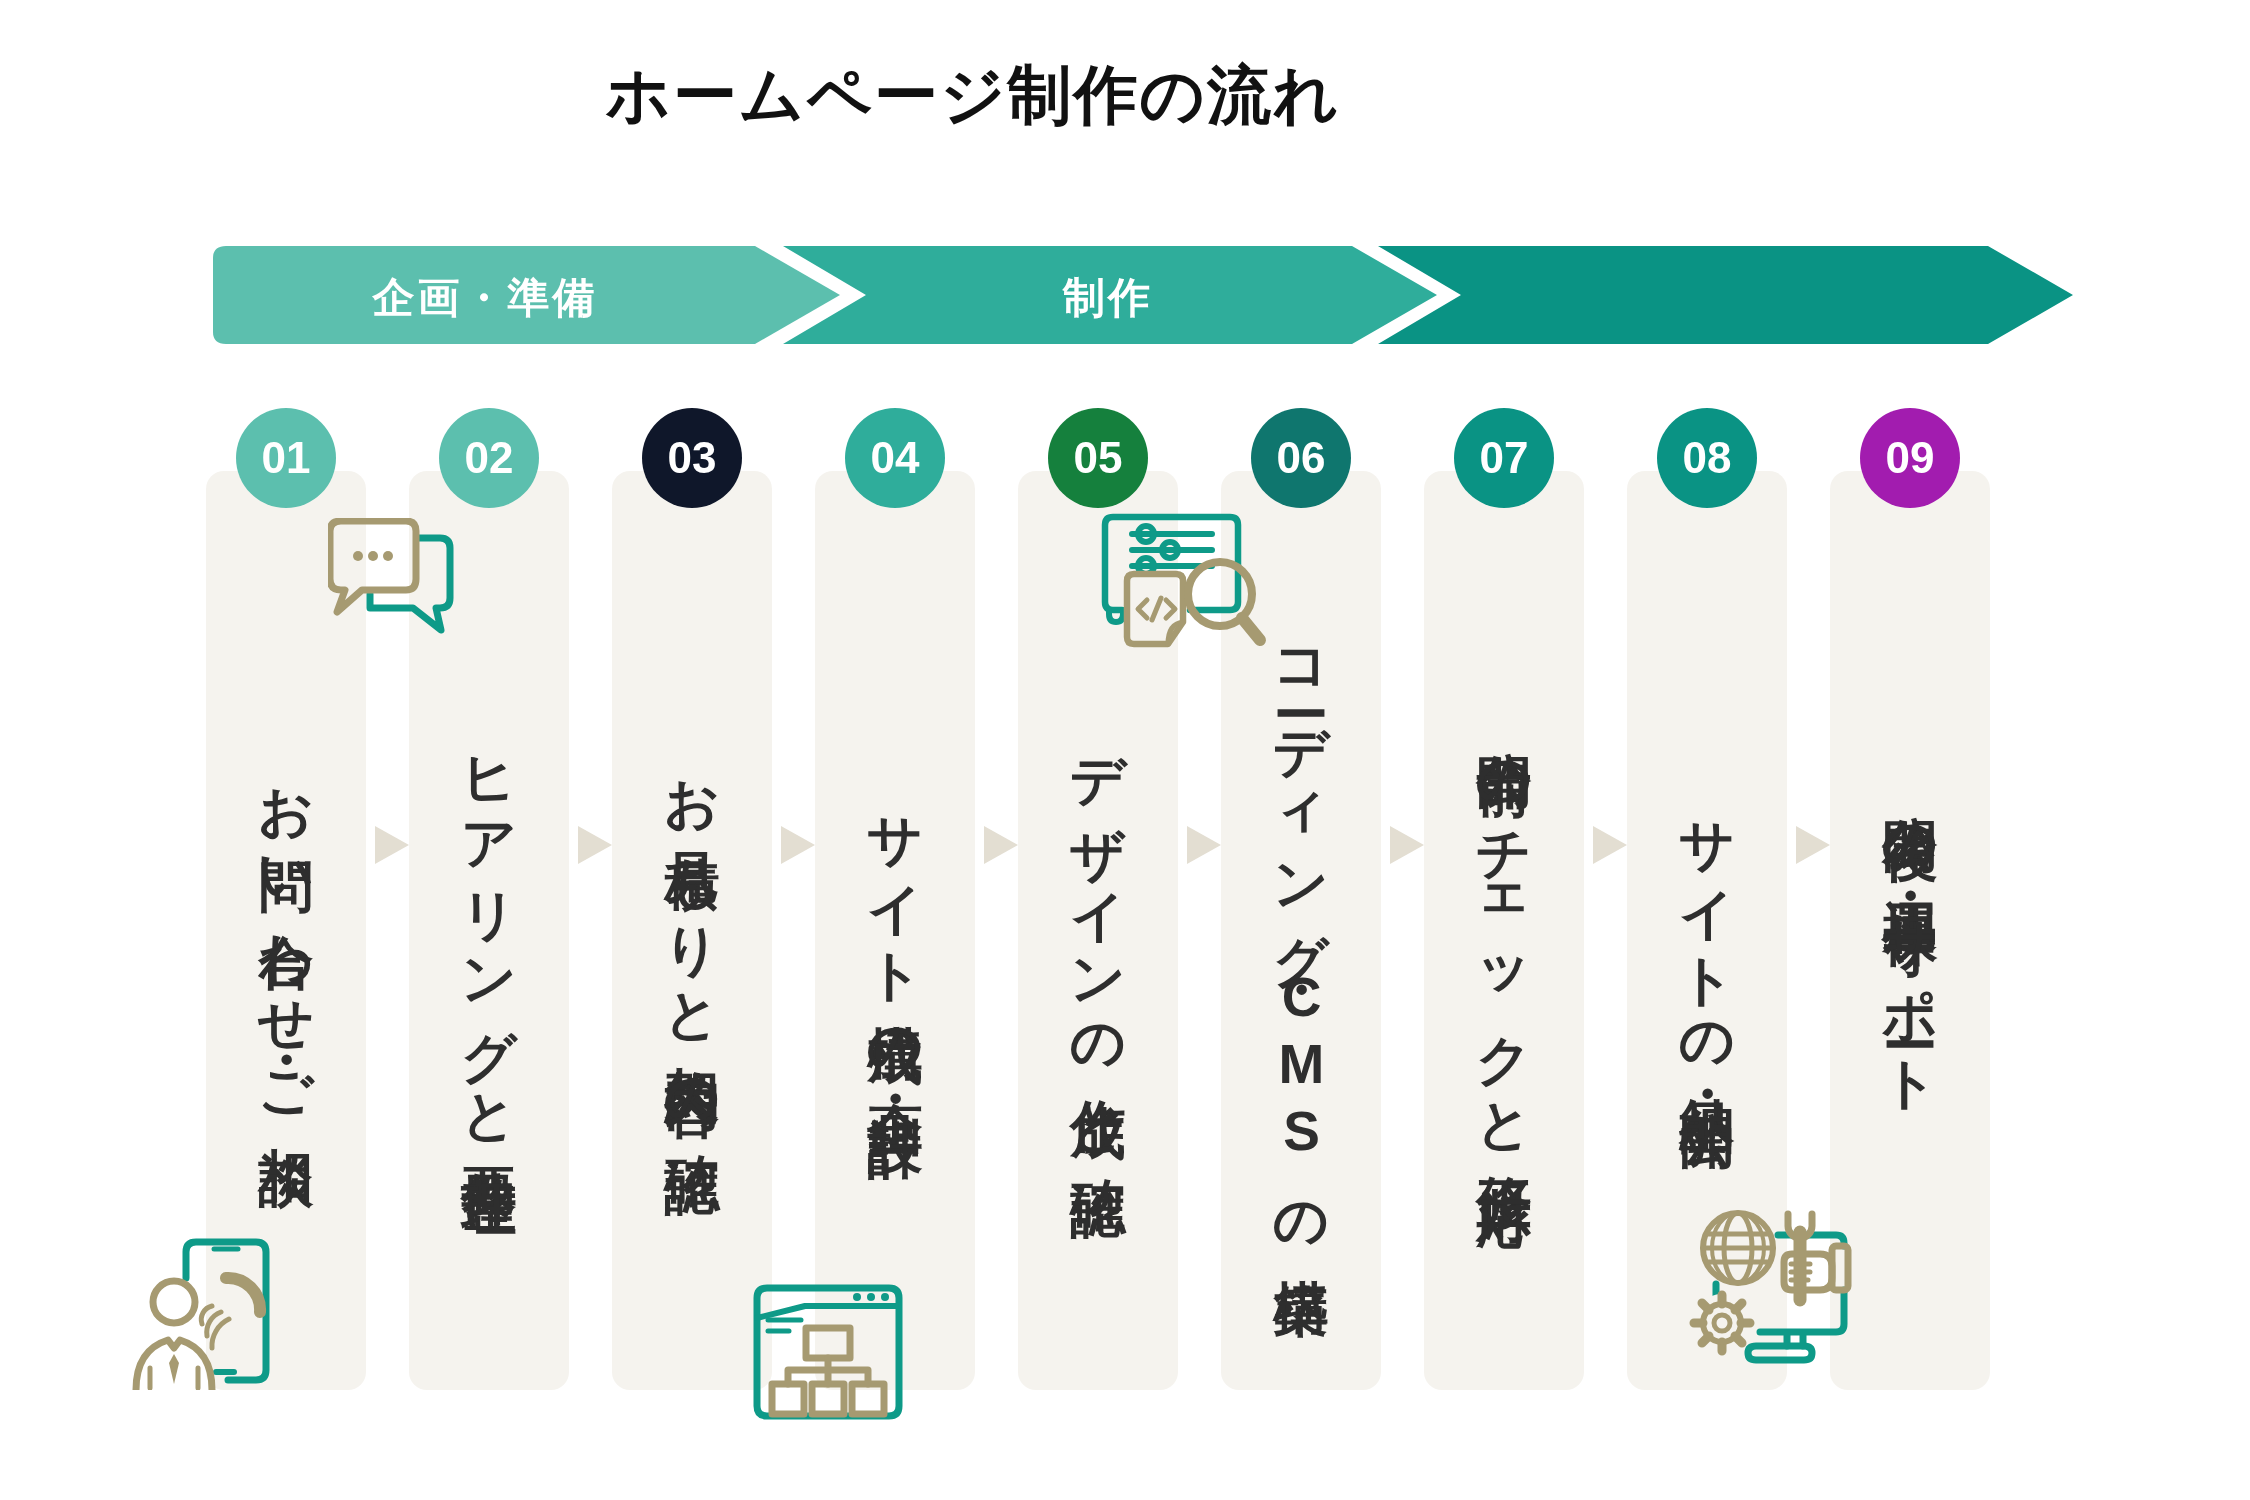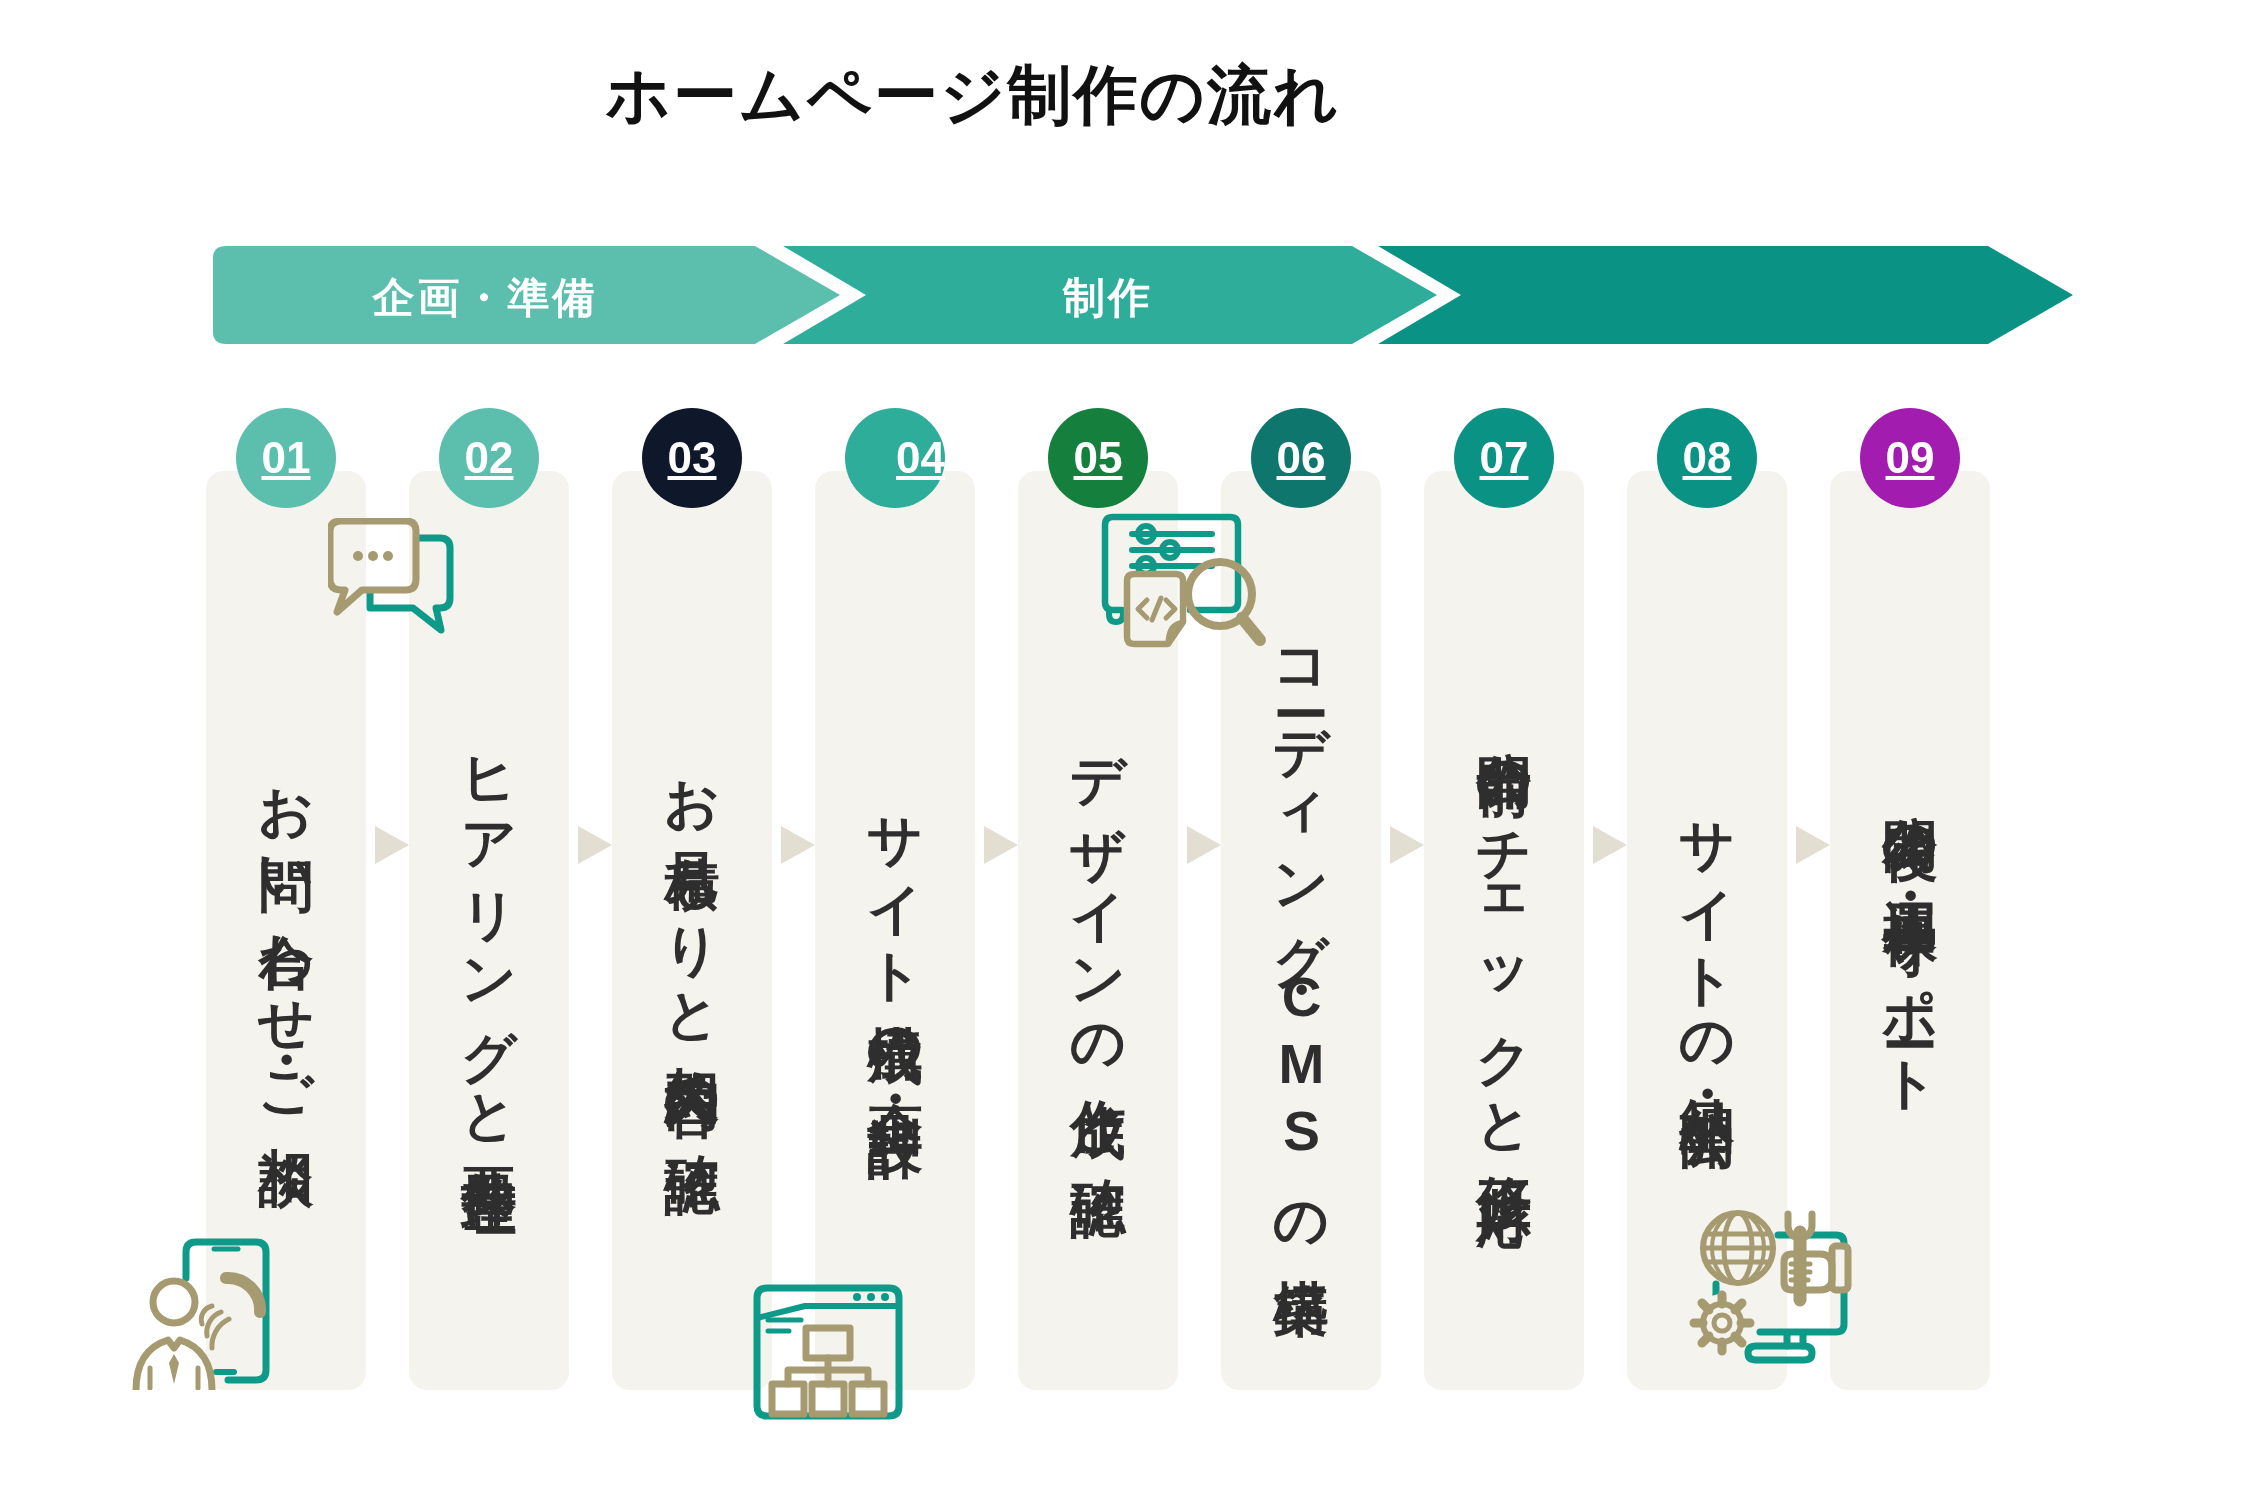--- a/index.html
+++ b/index.html
@@ -24,21 +24,20 @@
   .card-text{position:absolute;inset:0;display:flex;align-items:center;justify-content:center;}
   .vtext{
     writing-mode:vertical-rl;text-orientation:mixed;
     font-size:55px;font-weight:700;letter-spacing:5px;line-height:1;color:#2e2e2e;
   }
   .vtext .upr{text-orientation:upright;}
   .badge{
     position:absolute;top:408px;width:100px;height:100px;border-radius:50%;
     color:#ffffff;font-size:44px;font-weight:700;text-align:center;line-height:100px;
     z-index:3;
-    text-decoration:underline;
   }
   .b1{left:236px;} .b2{left:439px;} .b3{left:642px;} .b4{left:845px;} .b5{left:1048px;}
   .b6{left:1251px;} .b7{left:1454px;} .b8{left:1657px;} .b9{left:1860px;}
   .c1{left:206px;} .c2{left:409px;} .c3{left:612px;} .c4{left:815px;} .c5{left:1018px;}
   .c6{left:1221px;} .c7{left:1424px;} .c8{left:1627px;} .c9{left:1830px;}
   .tri{
     position:absolute;top:826px;width:34px;height:38px;background:#e3ded2;
     clip-path:polygon(0 0,100% 50%,0 100%);z-index:2;
   }
   .t1{left:375px;} .t2{left:578px;} .t3{left:781px;} .t4{left:984px;}
@@ -106,21 +105,21 @@
   </div>
   <div class="card c9">
     <div class="card-text">
         <div class="vtext">公開後の運用・保守サポート</div>
       </div>
   </div>
 
   <div class="badge b1" style="background: rgb(92, 191, 174);">01</div>
   <div class="badge b2" style="background: rgb(92, 191, 174);">02</div>
   <div class="badge b3" style="background: #0f172a;">03</div>
-  <div class="badge b4" style="background: rgb(47, 173, 155); text-align: right;">04</div>
+  <div class="badge b4" style="background: rgb(47, 173, 155);">04</div>
   <div class="badge b5" style="background: #15803d;">05</div>
   <div class="badge b6" style="background: #0f766e;">06</div>
   <div class="badge b7" style="background: rgb(10, 147, 132);">07</div>
   <div class="badge b8" style="background: rgb(10, 147, 132);">08</div>
   <div class="badge b9" style="background: #a21caf;">09</div>
 
   <div class="tri t1"></div>
   <div class="tri t2"></div>
   <div class="tri t3"></div>
   <div class="tri t4"></div>

